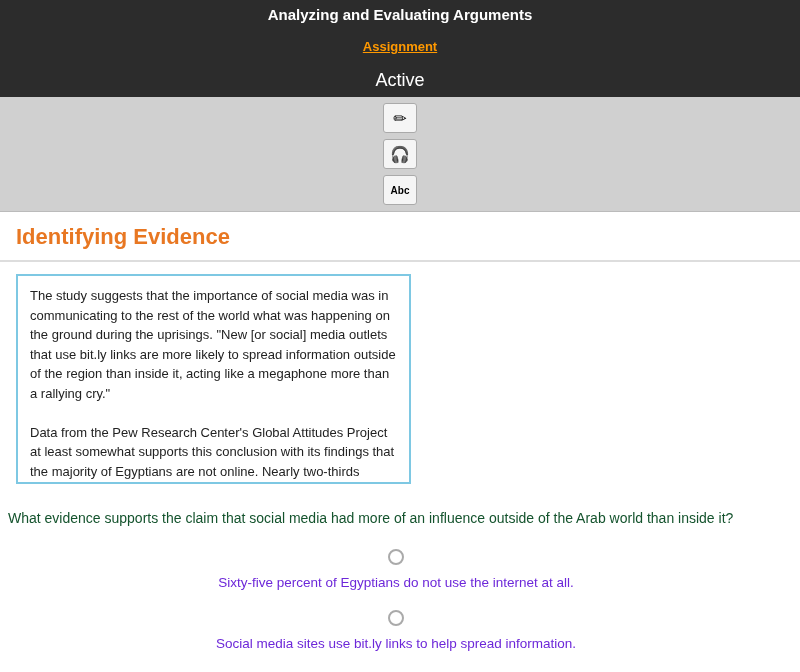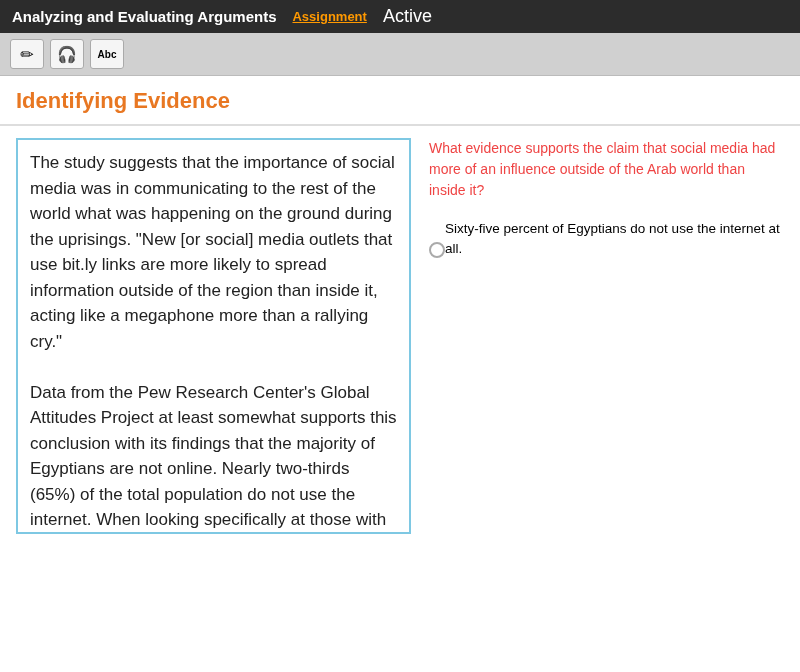--- a/index.html
+++ b/index.html
@@ -1,15 +1,15 @@
 <!DOCTYPE html>
 <html><head>
   <meta charset="utf-8">
   <style>
-    * { box-sizing: border-box; margin: 0; padding: 0; }
+    * { box-sizing: border-box; margin: 0; padding: 0; flex-direction: column; }
     body {
       font-family: Arial, sans-serif;
       width: 800px;
       height: 672px;
       background: #e8e8e8;
       overflow: hidden;
     }
 
     
     .top-header {
@@ -81,43 +81,44 @@
       display: flex;
       height: 420px;
     }
 
     
     .passage {
       width: 395px;
       border: 2px solid #7ec8e3;
       margin: 12px 10px 12px 16px;
       padding: 10px 12px;
-      font-size: 17px;
+      font-size: 13px;
       line-height: 1.5;
       color: #222;
       overflow: hidden;
     }
 
     
     .questions {
       flex: 1;
       padding: 12px 16px 12px 8px;
     }
     .question-text {
       font-size: 14px;
-      color: #ef4444;
+      color: #14532d;
       line-height: 1.5;
       margin-bottom: 18px;
     }
     .option {
       display: flex;
-      align-items: flex-end;
+      align-items: center;
+      gap: 8px;
       margin-bottom: 16px;
       font-size: 13.5px;
-      color: #000000;
+      color: #6d28d9;
       line-height: 1.45;
     }
     .radio-circle {
       width: 16px;
       height: 16px;
       min-width: 16px;
       border-radius: 50%;
       border: 2px solid #aaa;
       background: white;
       margin-top: 2px;
@@ -237,20 +238,24 @@
       <p>Data from the Pew Research Center's Global Attitudes Project at least somewhat supports this conclusion with its findings that the majority of Egyptians are not online. Nearly two-thirds (65%) of the total population do not use the internet. When looking specifically at those with a college education, use of social media for obtaining political information is more prevalent than in other segments of the population. Though most of the country is disconnected from the internet, 84% of those who are online say they visit social networking</p>
     </div>
 
     <div class="questions">
       <div class="question-text">What evidence supports the claim that social media had more of an influence outside of the Arab world than inside it?</div>
 
       <div class="option">
         <div class="radio-circle"></div>
         <span>Sixty-five percent of Egyptians do not use the internet at all.</span>
       </div>
+      <div class="option">
+        <div class="radio-circle"></div>
+        <span>Social media sites use bit.ly links to help spread information.</span>
+      </div>
     </div>
   </div>
 </div>
 
 <div class="bottom-bar">
   <button class="intro-btn">
     <span>🔊</span>
     <span>Intro</span>
   </button>
   <button class="done-btn">

